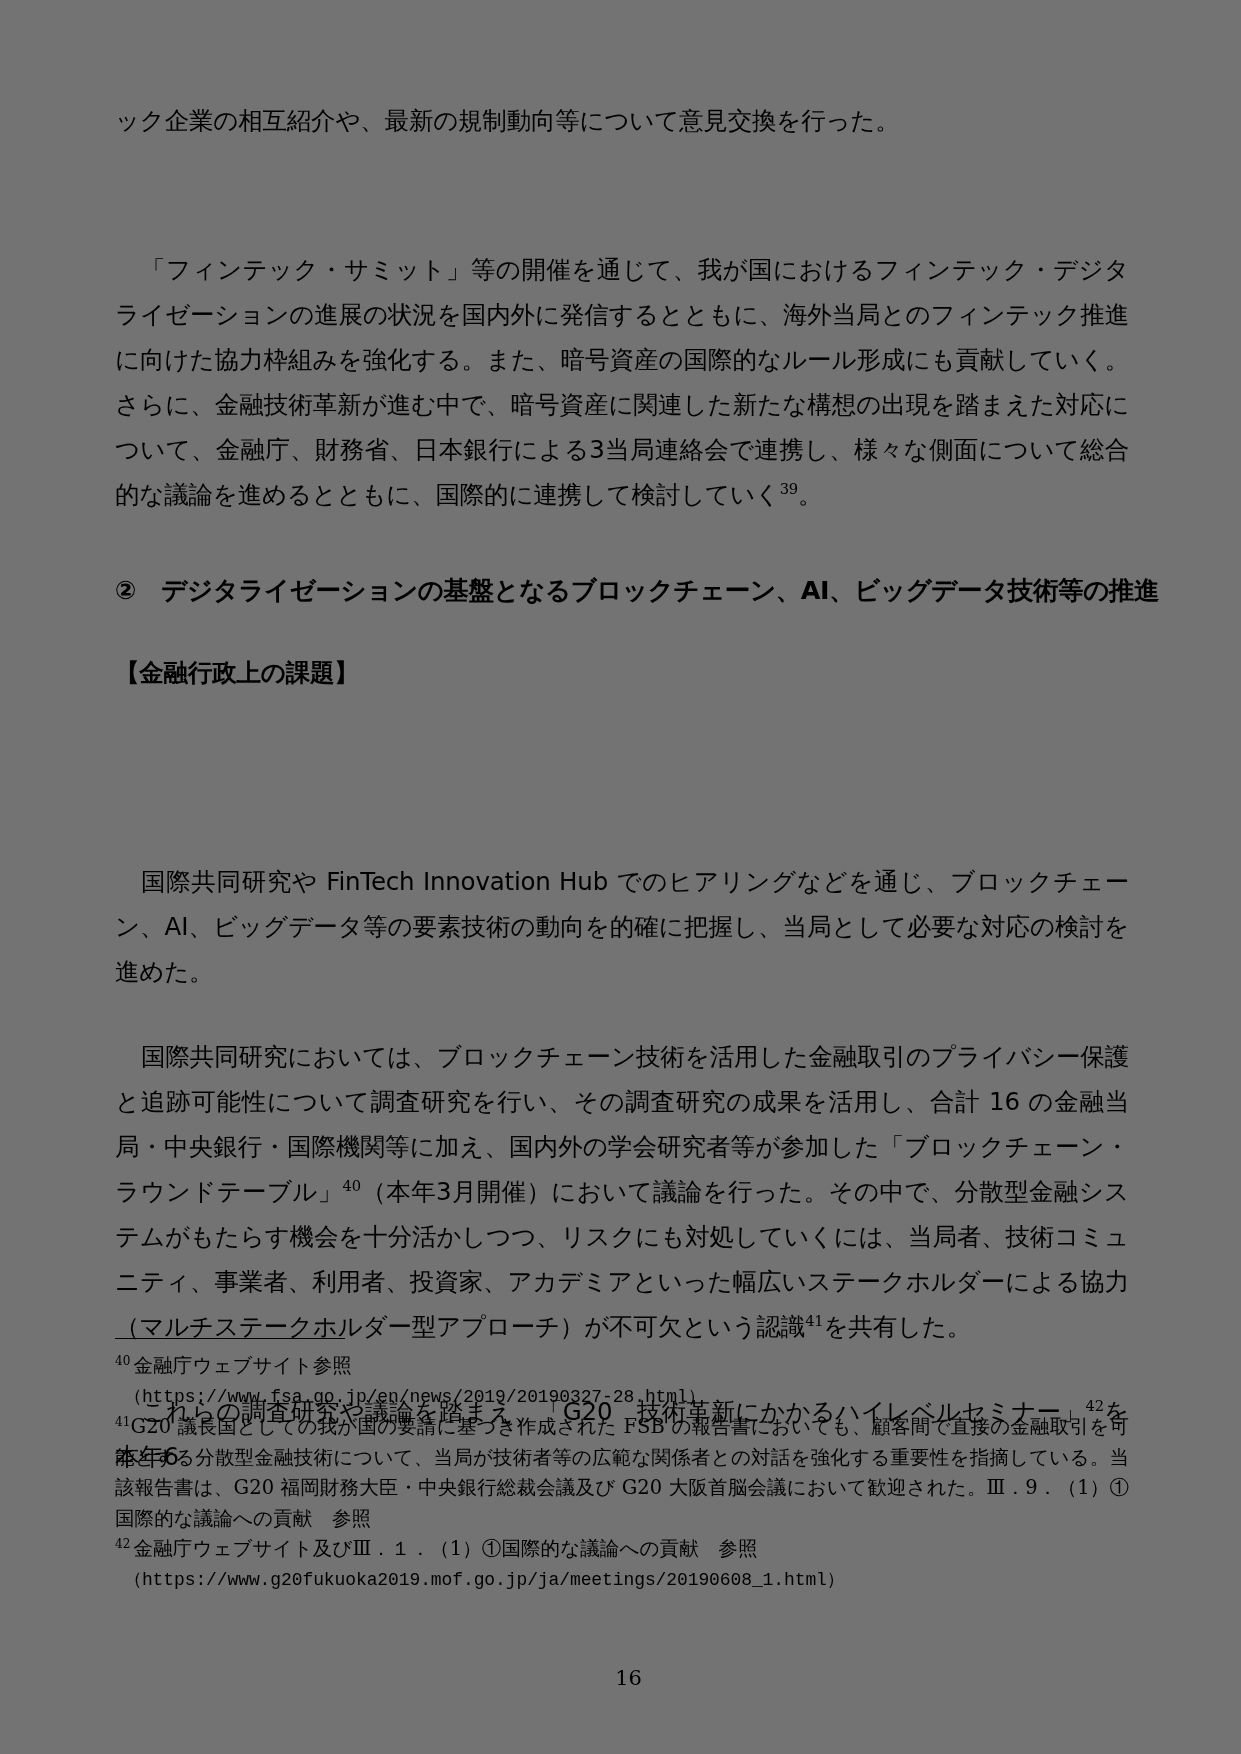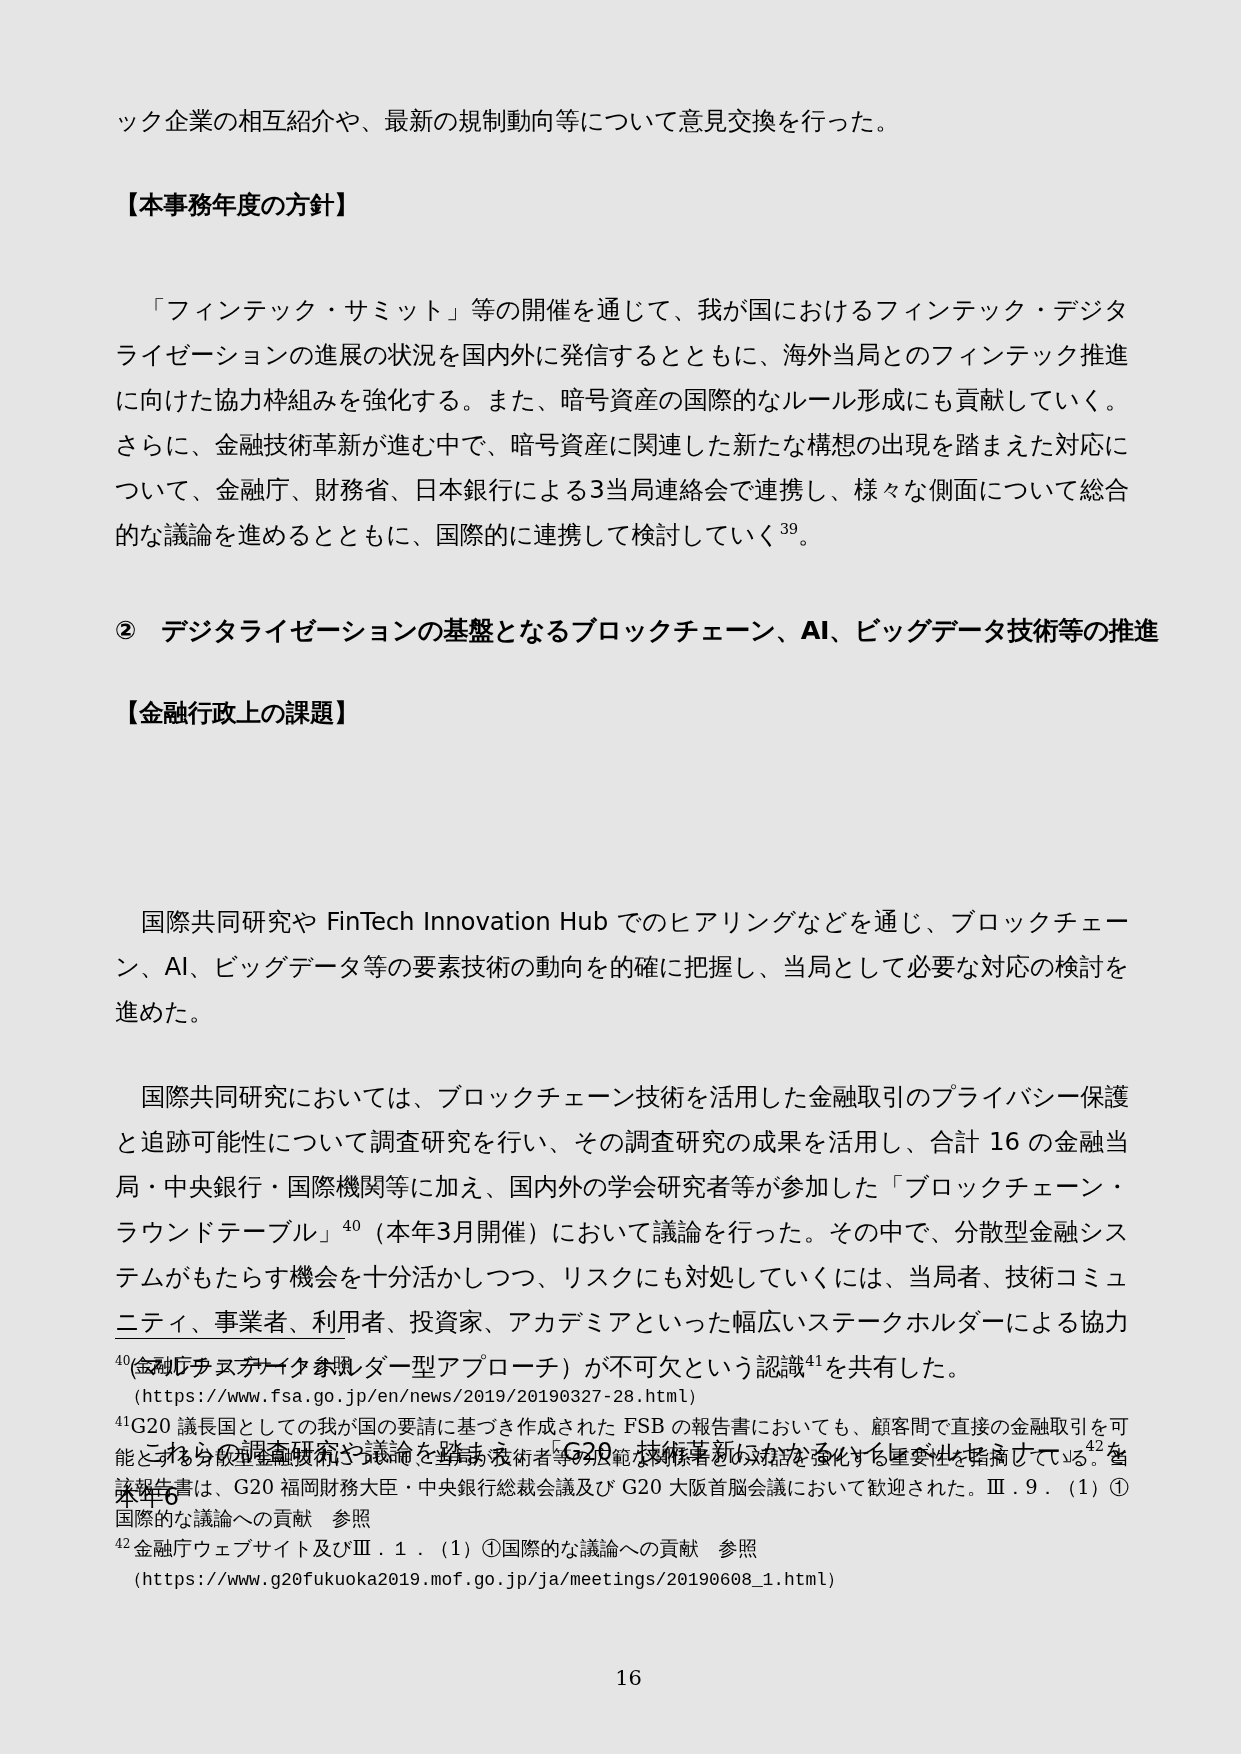--- a/index.html
+++ b/index.html
@@ -4,21 +4,21 @@
 <style>
   html, body {
     margin: 0;
     padding: 0;
     background: #ffffff;
   }
   .page {
     position: relative;
     width: 1241px;
     height: 1754px;
-    background: #e5e5e5;
+    background: #737373;
     overflow: hidden;
     box-sizing: border-box;
   }
   .content {
     position: absolute;
     left: 115px;
     top: 98px;
     width: 1014px;
   }
 
@@ -121,21 +121,20 @@
 <body>
 
 <div class="page">
 
   <div class="content">
 
     <p class="body-p">ック企業の相互紹介や、最新の規制動向等について意見交換を行った。</p>
 
     <div class="gap-md"></div>
 
-    <p class="heading-bracket">【本事務年度の方針】</p>
 
     <div class="gap-sm"></div>
 
     <p class="body-p indent"><span>「フィンテック・サミット」等の開催を通じて、我が国におけるフィンテック・デジタライゼーションの進展の状況を国内外に発信するとともに、海外当局とのフィンテック推進に向けた協力枠組みを強化する。また、暗号資産の国際的なルール形成にも貢献していく。さらに、金融技術革新が進む中で、暗号資産に関連した新たな構想の出現を踏まえた対応について、金融庁、財務省、日本銀行による3当局連絡会で連携し、様々な側面について総合的な議論を進めるとともに、国際的に連携して検討していく</span><sup class="fnref">39</sup><span>。</span></p>
 
     <div class="gap-lg"></div>
 
     <p class="heading-num">②　デジタライゼーションの基盤となるブロックチェーン、AI、ビッグデータ技術等の推進</p>
 
     <div class="gap-md"></div>

